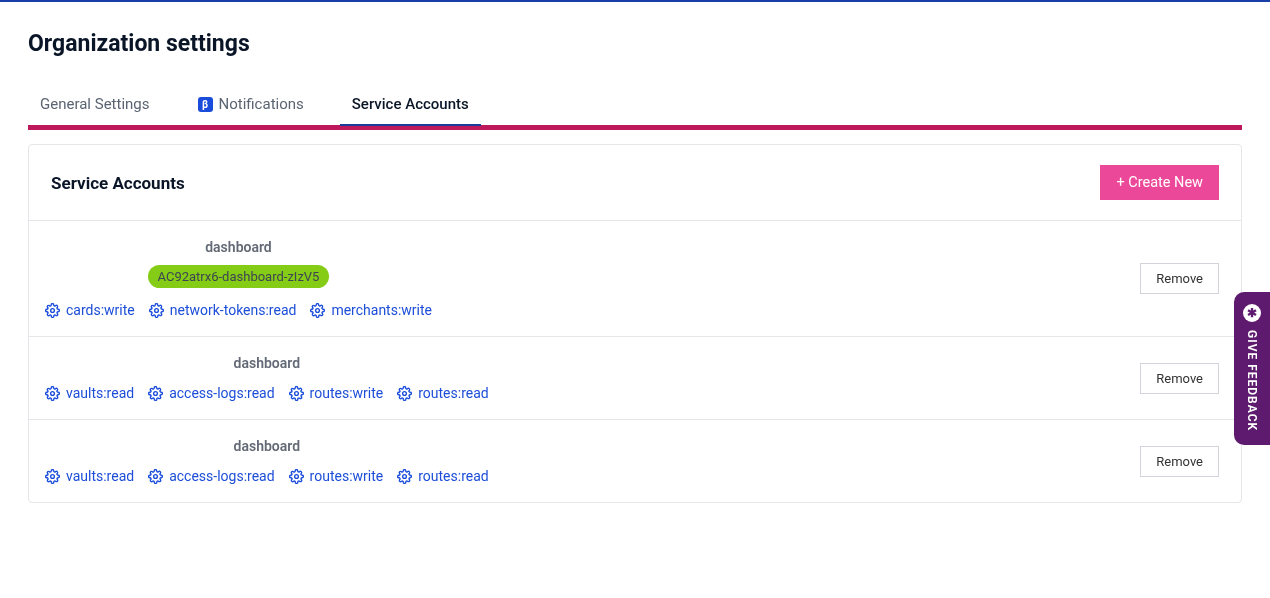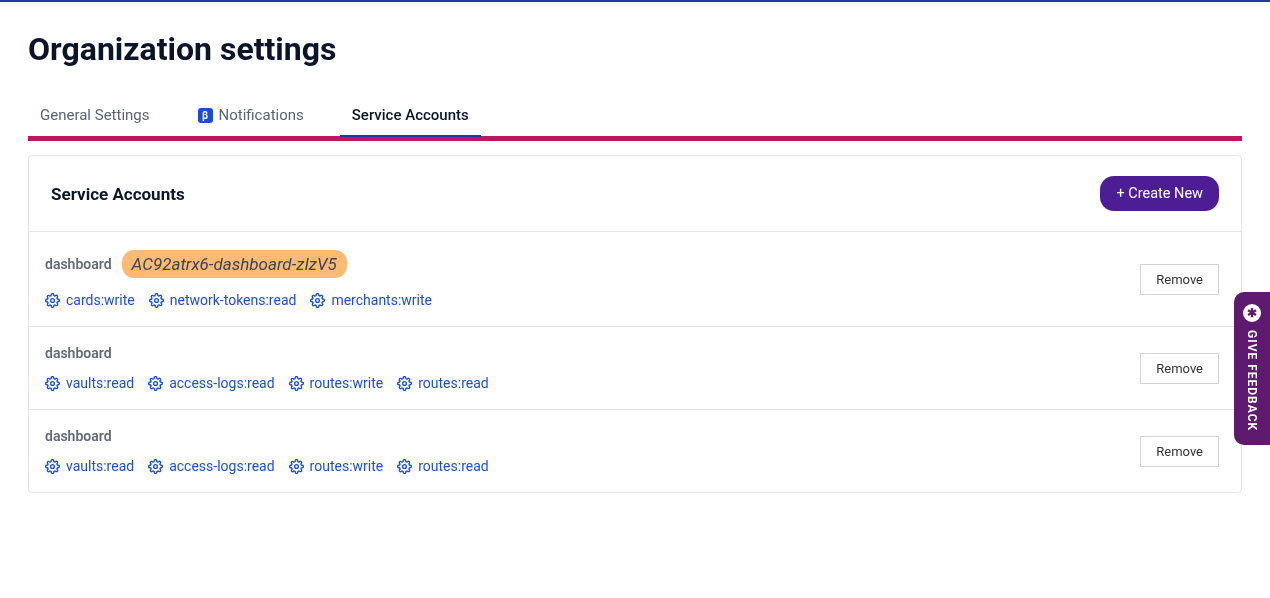--- a/index.html
+++ b/index.html
@@ -13,21 +13,21 @@
       color: #0a1628;
       width: 1270px;
       height: 598px;
       position: relative;
       border-top: 2px solid #1a3ea8;
     }
     .container {
       padding: 28px 28px 0 28px;
     }
     .page-title {
-      font-size: 32px;
+      font-size: 23px;
       font-weight: 700;
       color: #0a1628;
       margin-bottom: 28px;
     }
     .tabs {
       display: flex;
       gap: 24px;
       border-bottom: 5px solid #be185d;
       margin-bottom: 0;
     }
@@ -77,25 +77,25 @@
       align-items: center;
       padding: 20px 22px;
       border-bottom: 1px solid #e4e6ea;
     }
     .section-title {
       font-size: 17px;
       font-weight: 700;
       color: #0a1628;
     }
     .create-btn {
-      background: #4c1d95;
+      background: #ec4899;
       color: #fff;
       border: none;
       padding: 9px 16px;
-      border-radius: 14px;
+      border-radius: 0;
       font-size: 14.5px;
       cursor: pointer;
       font-family: inherit;
     }
     .account-row {
       padding: 18px 22px 18px 16px;
       border-bottom: 1px solid #e4e6ea;
       display: flex;
       justify-content: space-between;
       align-items: center;
@@ -105,33 +105,33 @@
     }
     .account-left {
       display: flex;
       flex-direction: column;
       gap: 14px;
     }
     .account-name-line {
       display: flex;
       align-items: center;
       gap: 10px;
+      flex-direction: column;
     }
     .account-label {
       font-size: 14px;
       font-weight: 600;
       color: #636a76;
     }
     .account-id-chip {
-      background: #fdba74;
+      background: #84cc16;
       color: #3e4452;
-      font-size: 17px;
+      font-size: 13px;
       padding: 4px 10px;
       border-radius: 12px;
-      font-style: italic;
     }
     .scopes {
       display: flex;
       gap: 14px;
     }
     .scope-item {
       display: flex;
       align-items: center;
       gap: 6px;
       font-size: 14px;

